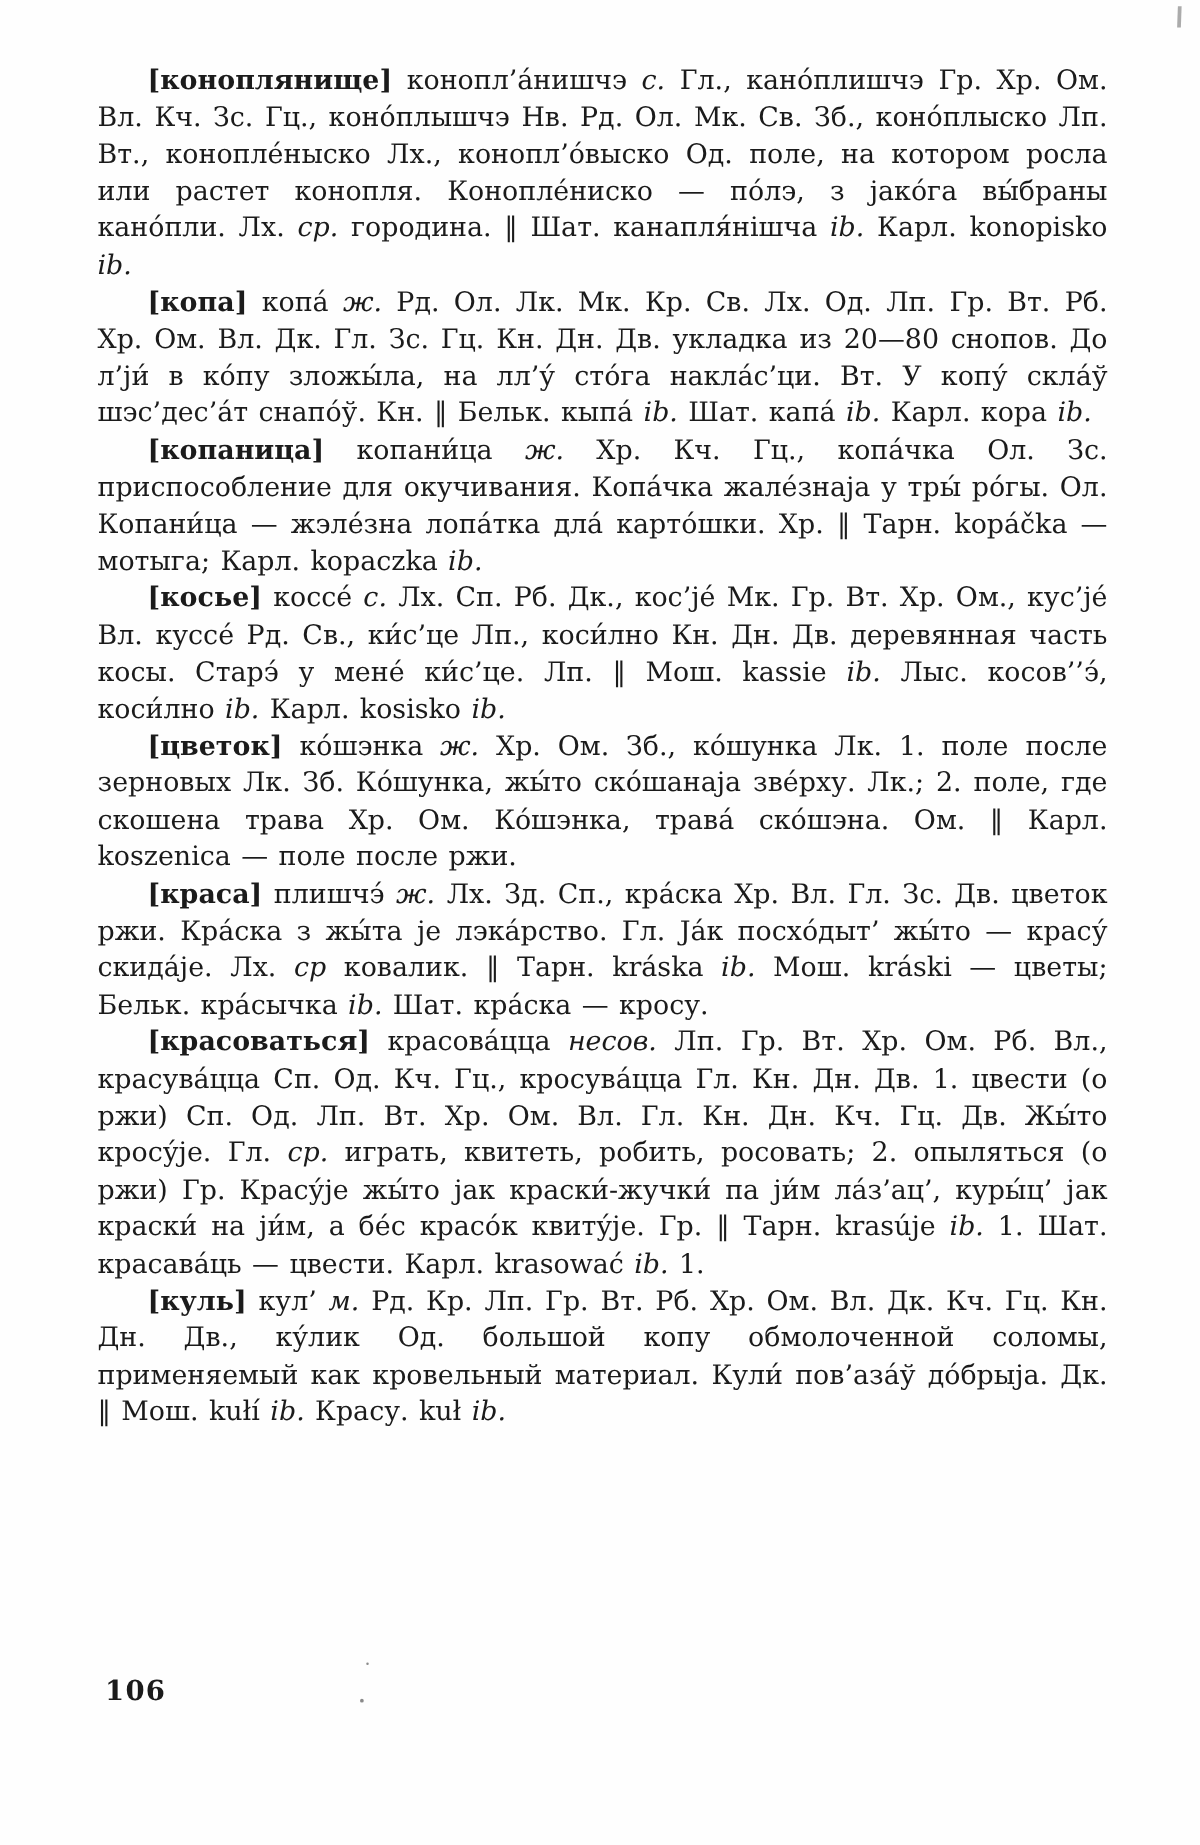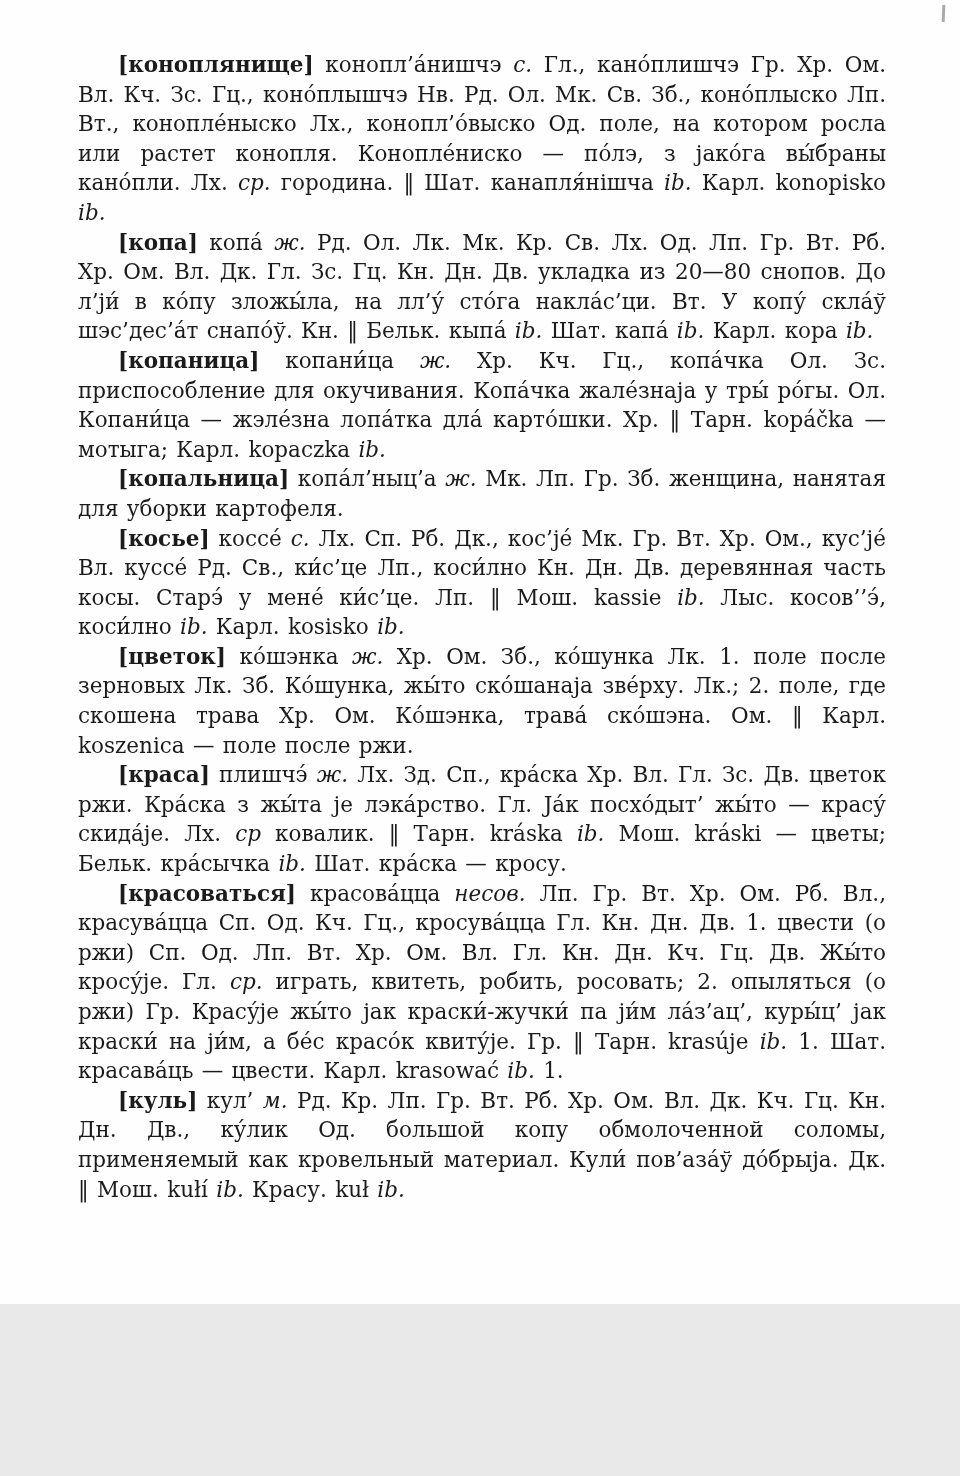--- a/index.html
+++ b/index.html
@@ -1,19 +1,19 @@
 <!DOCTYPE html>
 <html><head>
 <meta charset="utf-8">
 <style>
   html, body { margin: 0; padding: 0; background: #e9e9e9; }
   .page {
     position: relative;
     width: 960px;
-    height: 1304px;
+    height: 1476px;
     background: #fefefe;
     font-family: "DejaVu Serif", "Liberation Serif", serif;
     color: #1b1b1b;
     overflow: hidden;
     margin: 0 auto;
   }
   .textblock {
     position: absolute;
     left: 78px;
     top: 50px;
@@ -59,21 +59,20 @@
 <body>
 
 <div class="page">
   <div class="artifact"></div>
   <div class="speck s1"></div>
   <div class="speck s2"></div>
   <div class="textblock">
       <p><b class="hw">[коноплянище]</b><span> конопл’а́нишчэ </span><i>с.</i><span> Гл., кано́плишчэ Гр. Хр. Ом. Вл. Кч. Зс. Гц., коно́плышчэ Нв. Рд. Ол. Мк. Св. Зб., коно́плыско Лп. Вт., конопле́ныско Лх., конопл’о́выско Од. поле, на котором росла или растет конопля. Конопле́ниско — по́лэ, з jако́га вы́браны кано́пли. Лх. </span><i>ср.</i><span> городина. ‖ Шат. канапля́нішча </span><i>ib.</i><span> Карл. konopisko </span><i>ib.</i></p>
       <p><b class="hw">[копа]</b><span> копа́ </span><i>ж.</i><span> Рд. Ол. Лк. Мк. Кр. Св. Лх. Од. Лп. Гр. Вт. Рб. Хр. Ом. Вл. Дк. Гл. Зс. Гц. Кн. Дн. Дв. укладка из 20—80 снопов. До л’jи́ в ко́пу зложы́ла, на лл’у́ сто́га накла́с’ци. Вт. У копу́ скла́ў шэс’дес’а́т снапо́ў. Кн. ‖ Бельк. кыпа́ </span><i>ib.</i><span> Шат. капа́ </span><i>ib.</i><span> Карл. кора </span><i>ib.</i></p>
       <p><b class="hw">[копаница]</b><span> копани́ца </span><i>ж.</i><span> Хр. Кч. Гц., копа́чка Ол. Зс. приспособление для окучивания. Копа́чка жале́знаjа у тры́ ро́гы. Ол. Копани́ца — жэле́зна лопа́тка дла́ карто́шки. Хр. ‖ Тарн. kopáčka — мотыга; Карл. kopaczka </span><i>ib.</i></p>
-      <p><b class="hw">[копальница]</b><span> копа́л’ныц’а </span><i>ж.</i><span> Мк. Лп. Гр. Зб. женщина, нанятая для уборки картофеля.</span></p>
       <p><b class="hw">[косье]</b><span> коссе́ </span><i>с.</i><span> Лх. Сп. Рб. Дк., кос’jе́ Мк. Гр. Вт. Хр. Ом., кус’jе́ Вл. куссе́ Рд. Св., ки́с’це Лп., коси́лно Кн. Дн. Дв. деревянная часть косы. Старэ́ у мене́ ки́с’це. Лп. ‖ Мош. kassie </span><i>ib.</i><span> Лыс. косов’’э́, коси́лно </span><i>ib.</i><span> Карл. kosisko </span><i>ib.</i></p>
       <p><b class="hw">[цветок]</b><span> ко́шэнка </span><i>ж.</i><span> Хр. Ом. Зб., ко́шунка Лк. 1. поле после зерновых Лк. Зб. Ко́шунка, жы́то ско́шанаjа зве́рху. Лк.; 2. поле, где скошена трава Хр. Ом. Ко́шэнка, трава́ ско́шэна. Ом. ‖ Карл. koszenica — поле после ржи.</span></p>
       <p><b class="hw">[краса]</b><span> плишчэ́ </span><i>ж.</i><span> Лх. Зд. Сп., кра́ска Хр. Вл. Гл. Зс. Дв. цветок ржи. Кра́ска з жы́та jе лэка́рство. Гл. Jа́к посхо́дыт’ жы́то — красу́ скида́jе. Лх. </span><i>ср</i><span> ковалик. ‖ Тарн. kráska </span><i>ib.</i><span> Мош. kráski — цветы; Бельк. кра́сычка </span><i>ib.</i><span> Шат. кра́ска — кросу.</span></p>
       <p><b class="hw">[красоваться]</b><span> красова́цца </span><i>несов.</i><span> Лп. Гр. Вт. Хр. Ом. Рб. Вл., красува́цца Сп. Од. Кч. Гц., кросува́цца Гл. Кн. Дн. Дв. 1. цвести (о ржи) Сп. Од. Лп. Вт. Хр. Ом. Вл. Гл. Кн. Дн. Кч. Гц. Дв. Жы́то кросу́jе. Гл. </span><i>ср.</i><span> играть, квитеть, робить, росовать; 2. опыляться (о ржи) Гр. Красу́jе жы́то jак краски́-жучки́ па jи́м ла́з’ац’, куры́ц’ jак краски́ на jи́м, а бе́с красо́к квиту́jе. Гр. ‖ Тарн. krasúje </span><i>ib.</i><span> 1. Шат. красава́ць — цвести. Карл. krasować </span><i>ib.</i><span> 1.</span></p>
       <p><b class="hw">[куль]</b><span> кул’ </span><i>м.</i><span> Рд. Кр. Лп. Гр. Вт. Рб. Хр. Ом. Вл. Дк. Кч. Гц. Кн. Дн. Дв., ку́лик Од. большой копу обмолоченной соломы, применяемый как кровельный материал. Кули́ пов’аза́ў до́брыjа. Дк. ‖ Мош. kułí </span><i>ib.</i><span> Красу. kuł </span><i>ib.</i></p>
     </div>
   <div class="pagenum">106</div>
 </div>
 
 </body></html>

